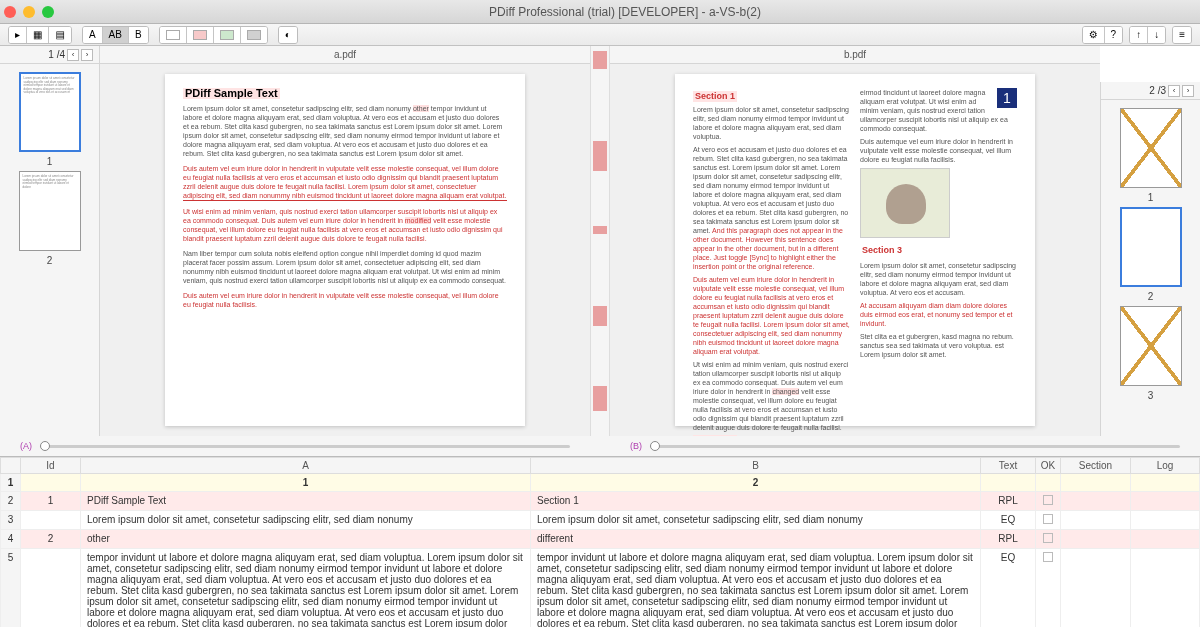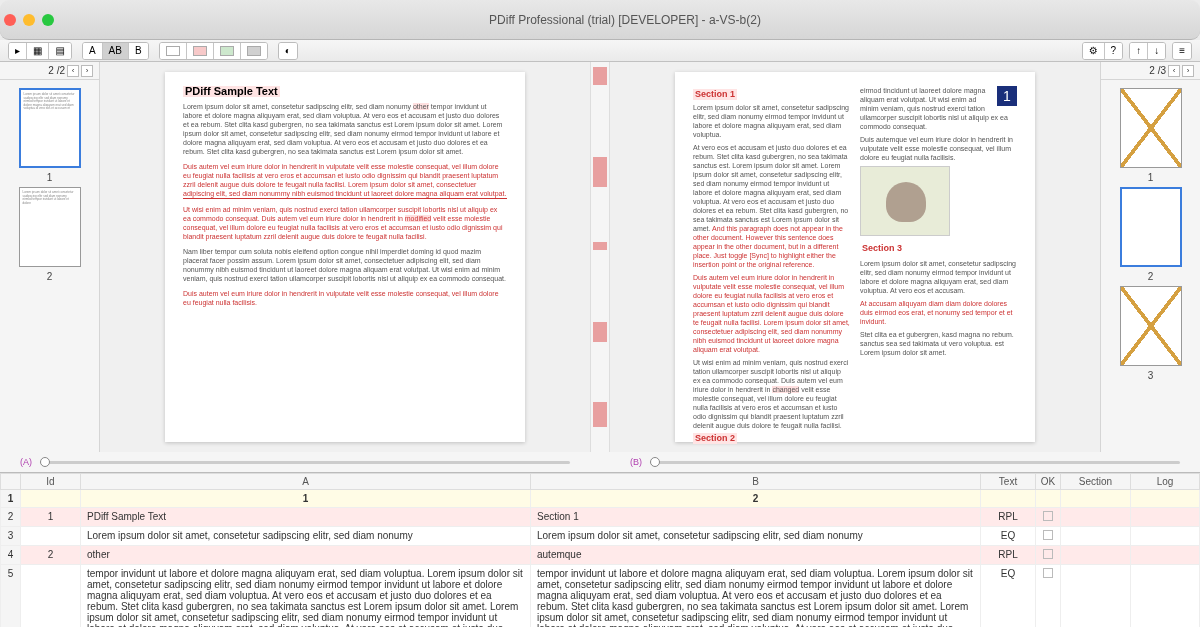--- a/index.html
+++ b/index.html
@@ -1,31 +1,31 @@
 <!DOCTYPE html>
 <html><head>
 <meta charset="utf-8">
 <style>
 * { margin: 0; padding: 0; box-sizing: border-box; }
 body { font-family: -apple-system, "Helvetica Neue", Arial, sans-serif; font-size: 11px; background: #ececec; width: 1200px; height: 627px; overflow: hidden; color: #333; }
-.titlebar { height: 40px; background: linear-gradient(#e8e8e8, #d6d6d6); display: flex; align-items: center; padding: 0 4px; border-bottom: 1px solid #b5b5b5; border-radius: 9px; }
+.titlebar { height: 24px; background: linear-gradient(#e8e8e8, #d6d6d6); display: flex; align-items: center; padding: 0 4px; border-bottom: 1px solid #b5b5b5; }
 .traffic-lights { display: flex; gap: 7px; }
 .tl { width: 12px; height: 12px; border-radius: 50%; }
 .tl.red { background: #ff5f57; } .tl.yellow { background: #febc2e; } .tl.green { background: #28c840; }
 .title-text { flex: 1; text-align: center; font-size: 12px; color: #555; }
 .toolbar { height: 22px; background: linear-gradient(#f6f6f6, #eaeaea); display: flex; align-items: center; padding: 0 8px; border-bottom: 1px solid #c1c1c1; gap: 10px; }
 .seg { display: flex; border: 1px solid #bcbcbc; border-radius: 3px; overflow: hidden; background: #fff; }
 .seg button { border: none; background: #fff; padding: 1px 6px; font-size: 10px; border-right: 1px solid #c5c5c5; cursor: pointer; height: 16px; display: flex; align-items: center; }
 .seg button:last-child { border-right: none; }
 .seg button.sel { background: #d0d0d0; }
 .sw { width: 14px; height: 10px; border: 1px solid #aaa; display: inline-block; }
 .tb-right { margin-left: auto; display: flex; gap: 6px; }
 .content { display: flex; height: 390px; background: #fff; }
 .thumb-col { width: 100px; background: #f5f5f5; border-right: 1px solid #d5d5d5; display: flex; flex-direction: column; }
-.thumb-col.right { border-right: none; border-left: 1px solid #d5d5d5; }
+.thumb-col.right { border-right: none; border-left: 1px solid #d5d5d5; margin-top: 36px; }
 .thumb-hdr { height: 18px; display: flex; align-items: center; justify-content: flex-end; padding: 0 6px; gap: 2px; font-size: 10px; border-bottom: 1px solid #d5d5d5; }
 .pg-btn { width: 12px; height: 12px; border: 1px solid #bbb; background: #fff; font-size: 8px; display: flex; align-items: center; justify-content: center; cursor: pointer; }
 .thumbs { flex: 1; padding: 8px 0; display: flex; flex-direction: column; align-items: center; gap: 4px; overflow: hidden; }
 .thumb { width: 62px; height: 80px; background: #fff; border: 1px solid #999; position: relative; font-size: 3px; padding: 3px; overflow: hidden; color: #888; line-height: 3.5px; }
 .thumb.sel { border: 2px solid #3b7ddd; }
 .thumb.x::before, .thumb.x::after { content: ''; position: absolute; top: 0; left: 0; right: 0; bottom: 0; background: linear-gradient(to top right, transparent 48%, #d5a040 48%, #d5a040 52%, transparent 52%); }
 .thumb.x::after { background: linear-gradient(to top left, transparent 48%, #d5a040 48%, #d5a040 52%, transparent 52%); }
 .thumb-num { font-size: 10px; color: #444; }
 .pane { flex: 1; display: flex; flex-direction: column; background: #f0f0f0; }
 .pane-hdr { height: 18px; display: flex; align-items: center; justify-content: center; font-size: 10px; color: #555; border-bottom: 1px solid #d5d5d5; background: #f5f5f5; }
@@ -111,33 +111,34 @@
       </div>
     <div class="seg">
         <button>≡</button>
       </div>
   </div>
 </div>
 
 <div class="content">
   <div class="thumb-col">
     <div class="thumb-hdr">
-      <span>2 /2</span>
+      <span>1 /4</span>
       <span class="pg-btn">‹</span>
       <span class="pg-btn">›</span>
     </div>
     <div class="thumbs">
       <div class="thumb sel">Lorem ipsum dolor sit amet consetetur sadipscing elitr sed diam nonumy eirmod tempor invidunt ut labore et dolore magna aliquyam erat sed diam voluptua at vero eos et accusam et</div>
       <span class="thumb-num">1</span>
       <div class="thumb">Lorem ipsum dolor sit amet consetetur sadipscing elitr sed diam nonumy eirmod tempor invidunt ut labore et dolore</div>
       <span class="thumb-num">2</span>
     </div>
   </div>
 
   <div class="pane">
+    <div class="pane-hdr">a.pdf</div>
     <div class="doc-scroll">
       <div class="page">
         <h2 class="hl-g">PDiff Sample Text</h2>
         <p><span>Lorem ipsum dolor sit amet, consetetur sadipscing elitr, sed diam nonumy </span><span class="hl">other</span><span> tempor invidunt ut labore et dolore magna aliquyam erat, sed diam voluptua. At vero eos et accusam et justo duo dolores et ea rebum. Stet clita kasd gubergren, no sea takimata sanctus est Lorem ipsum dolor sit amet. Lorem ipsum dolor sit amet, consetetur sadipscing elitr, sed diam nonumy eirmod tempor invidunt ut labore et dolore magna aliquyam erat, sed diam voluptua. At vero eos et accusam et justo duo dolores et ea rebum. Stet clita kasd gubergren, no sea takimata sanctus est Lorem ipsum dolor sit amet.</span></p>
         <p style="margin-top:6px" class="hl-t rule-b">Duis autem vel eum iriure dolor in hendrerit in vulputate velit esse molestie consequat, vel illum dolore eu feugiat nulla facilisis at vero eros et accumsan et iusto odio dignissim qui blandit praesent luptatum zzril delenit augue duis dolore te feugait nulla facilisi. Lorem ipsum dolor sit amet, consectetuer adipiscing elit, sed diam nonummy nibh euismod tincidunt ut laoreet dolore magna aliquam erat volutpat.</p>
         <p style="margin-top:6px" class="hl-t"><span>Ut wisi enim ad minim veniam, quis nostrud exerci tation ullamcorper suscipit lobortis nisl ut aliquip ex ea commodo consequat. Duis autem vel eum iriure dolor in hendrerit in </span><span class="hl">modified</span><span> velit esse molestie consequat, vel illum dolore eu feugiat nulla facilisis at vero eros et accumsan et iusto odio dignissim qui blandit praesent luptatum zzril delenit augue duis dolore te feugait nulla facilisi.</span></p>
         <p style="margin-top:6px">Nam liber tempor cum soluta nobis eleifend option congue nihil imperdiet doming id quod mazim placerat facer possim assum. Lorem ipsum dolor sit amet, consectetuer adipiscing elit, sed diam nonummy nibh euismod tincidunt ut laoreet dolore magna aliquam erat volutpat. Ut wisi enim ad minim veniam, quis nostrud exerci tation ullamcorper suscipit lobortis nisl ut aliquip ex ea commodo consequat.</p>
         <p style="margin-top:6px" class="hl-t">Duis autem vel eum iriure dolor in hendrerit in vulputate velit esse molestie consequat, vel illum dolore eu feugiat nulla facilisis.</p>
       </div>
     </div>
@@ -145,20 +146,21 @@
 
   <div class="gutter">
     <div class="mark" style="top:5px;height:18px"></div>
     <div class="mark" style="top:95px;height:30px"></div>
     <div class="mark" style="top:180px;height:8px"></div>
     <div class="mark" style="top:260px;height:20px"></div>
     <div class="mark" style="top:340px;height:25px"></div>
   </div>
 
   <div class="pane">
+    <div class="pane-hdr">b.pdf</div>
     <div class="doc-scroll">
       <div class="page">
         <div class="b-cols">
           <div class="b-col">
             <span class="sec">Section 1</span>
             <p>Lorem ipsum dolor sit amet, consetetur sadipscing elitr, sed diam nonumy eirmod tempor invidunt ut labore et dolore magna aliquyam erat, sed diam voluptua.</p>
             <p style="margin-top:4px"><span>At vero eos et accusam et justo duo dolores et ea rebum. Stet clita kasd gubergren, no sea takimata sanctus est. Lorem ipsum dolor sit amet. Lorem ipsum dolor sit amet, consetetur sadipscing elitr, sed diam nonumy eirmod tempor invidunt ut labore et dolore magna aliquyam erat, sed diam voluptua. At vero eos et accusam et justo duo dolores et ea rebum. Stet clita kasd gubergren, no sea takimata sanctus est Lorem ipsum dolor sit amet. </span><span class="red-para">And this paragraph does not appear in the other document. However this sentence does appear in the other document, but in a different place. Just toggle [Sync] to highlight either the insertion point or the original reference.</span></p>
             <p style="margin-top:4px" class="hl-t">Duis autem vel eum iriure dolor in hendrerit in vulputate velit esse molestie consequat, vel illum dolore eu feugiat nulla facilisis at vero eros et accumsan et iusto odio dignissim qui blandit praesent luptatum zzril delenit augue duis dolore te feugait nulla facilisi. Lorem ipsum dolor sit amet, consectetuer adipiscing elit, sed diam nonummy nibh euismod tincidunt ut laoreet dolore magna aliquam erat volutpat.</p>
             <p style="margin-top:4px"><span>Ut wisi enim ad minim veniam, quis nostrud exerci tation ullamcorper suscipit lobortis nisl ut aliquip ex ea commodo consequat. Duis autem vel eum iriure dolor in hendrerit in </span><span class="hl">changed</span><span> velit esse molestie consequat, vel illum dolore eu feugiat nulla facilisis at vero eros et accumsan et iusto odio dignissim qui blandit praesent luptatum zzril delenit augue duis dolore te feugait nulla facilisi.</span></p>
             <span class="sec">Section 2</span>
@@ -255,21 +257,21 @@
           <td>Lorem ipsum dolor sit amet, consetetur sadipscing elitr, sed diam nonumy</td>
           <td class="c">EQ</td>
           <td class="c"><span class="chk"></span></td>
           <td></td>
           <td></td>
         </tr>
         <tr class="pink">
           <td class="c" style="background:#f5f5f5">4</td>
           <td class="c">2</td>
           <td>other</td>
-          <td>autemque</td>
+          <td>different</td>
           <td class="c">RPL</td>
           <td class="c"><span class="chk"></span></td>
           <td></td>
           <td></td>
         </tr>
         <tr>
           <td class="c" style="background:#f5f5f5">5</td>
           <td class="c"></td>
           <td>tempor invidunt ut labore et dolore magna aliquyam erat, sed diam voluptua. Lorem ipsum dolor sit amet, consetetur sadipscing elitr, sed diam nonumy eirmod tempor invidunt ut labore et dolore magna aliquyam erat, sed diam voluptua. At vero eos et accusam et justo duo dolores et ea rebum. Stet clita kasd gubergren, no sea takimata sanctus est Lorem ipsum dolor sit amet. Lorem ipsum dolor sit amet, consetetur sadipscing elitr, sed diam nonumy eirmod tempor invidunt ut labore et dolore magna aliquyam erat, sed diam voluptua. At vero eos et accusam et justo duo dolores et ea rebum. Stet clita kasd gubergren, no sea takimata sanctus est Lorem ipsum dolor</td>
           <td>tempor invidunt ut labore et dolore magna aliquyam erat, sed diam voluptua. Lorem ipsum dolor sit amet, consetetur sadipscing elitr, sed diam nonumy eirmod tempor invidunt ut labore et dolore magna aliquyam erat, sed diam voluptua. At vero eos et accusam et justo duo dolores et ea rebum. Stet clita kasd gubergren, no sea takimata sanctus est Lorem ipsum dolor sit amet. Lorem ipsum dolor sit amet, consetetur sadipscing elitr, sed diam nonumy eirmod tempor invidunt ut labore et dolore magna aliquyam erat, sed diam voluptua. At vero eos et accusam et justo duo dolores et ea rebum. Stet clita kasd gubergren, no sea takimata sanctus est Lorem ipsum dolor</td>

